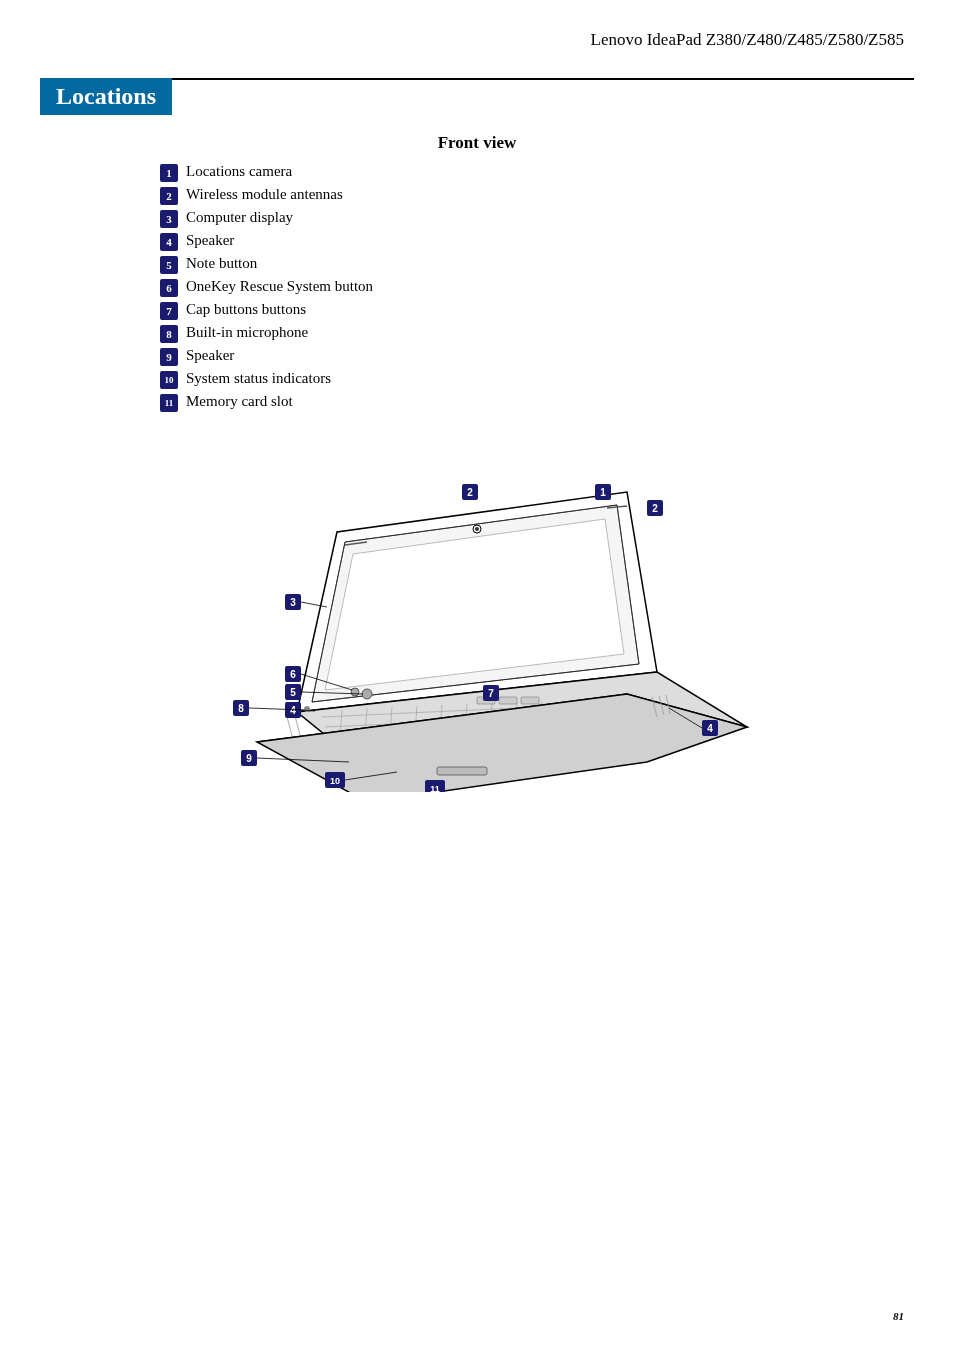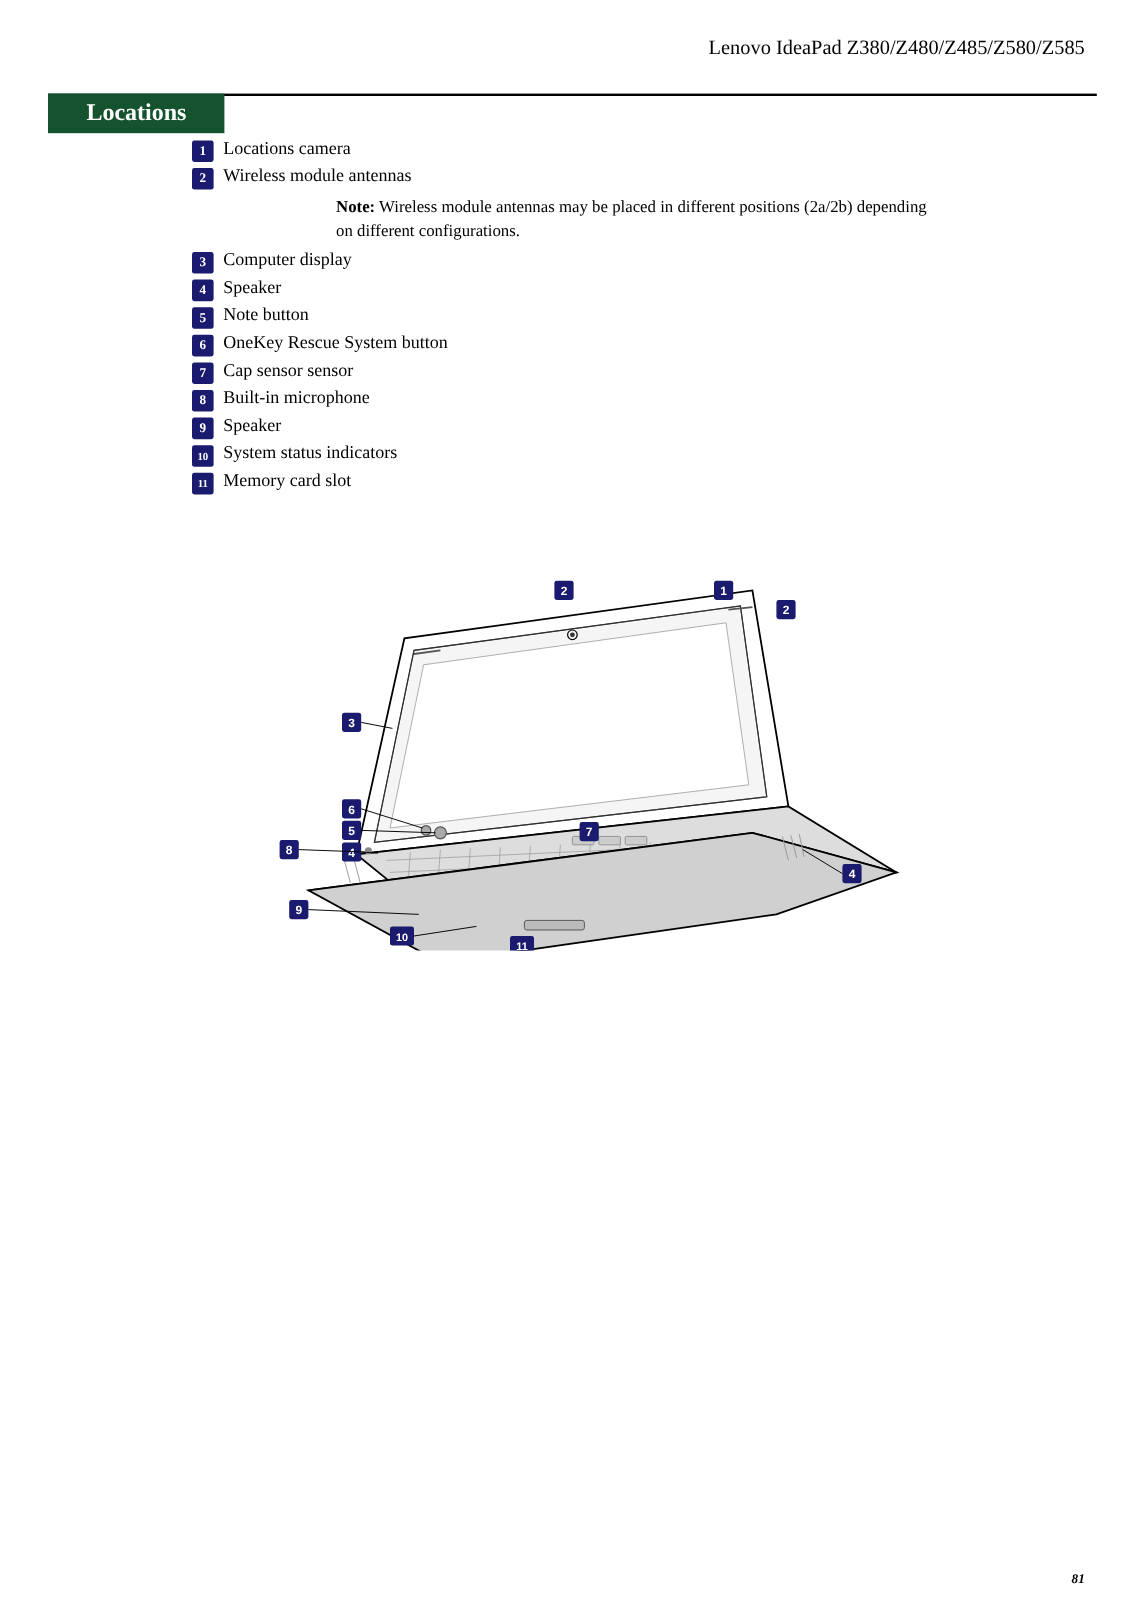--- a/index.html
+++ b/index.html
@@ -81,41 +81,39 @@
       font-style: italic;
       font-weight: bold;
     }
   </style>
 </head>
 <body>
 
 <div class="page-header">Lenovo IdeaPad Z380/Z480/Z485/Z580/Z585</div>
 
 <div style="margin: 18px 40px 0 40px; border-top: 2.5px solid #000; padding-top: 0;">
-  <div style="display:inline-block; background:#14532d; color:#fff; padding:5px 32px; font-size:20px; font-weight:bold; margin-top: -2px;">Locations</div>
+  <div style="display:inline-block; background:#0369a1; color:#fff; padding:5px 16px; font-size:24px; font-weight:bold; margin-top: -2px;">Locations</div>
 </div>
 
 <div style="margin: 0 40px; padding: 0 0 20px 0;">
 
+  <div class="front-view-title">Front view</div>
 
   <div class="items-list">
 
     <div class="list-item">
       <span class="num-badge">1</span>
       <span>Locations camera</span>
     </div>
 
     <div class="list-item">
       <span class="num-badge">2</span>
       <span>Wireless module antennas</span>
     </div>
 
-    <div class="note-block">
-      <span class="note-label">Note:</span><span> Wireless module antennas may be placed in different positions (2a/2b) depending on different configurations.</span>
-    </div>
 
     <div class="list-item">
       <span class="num-badge">3</span>
       <span>Computer display</span>
     </div>
 
     <div class="list-item">
       <span class="num-badge">4</span>
       <span>Speaker</span>
     </div>
@@ -125,21 +123,21 @@
       <span>Note button</span>
     </div>
 
     <div class="list-item">
       <span class="num-badge">6</span>
       <span>OneKey Rescue System button</span>
     </div>
 
     <div class="list-item">
       <span class="num-badge">7</span>
-      <span>Cap sensor sensor</span>
+      <span>Cap buttons buttons</span>
     </div>
 
     <div class="list-item">
       <span class="num-badge">8</span>
       <span>Built-in microphone</span>
     </div>
 
     <div class="list-item">
       <span class="num-badge">9</span>
       <span>Speaker</span>

